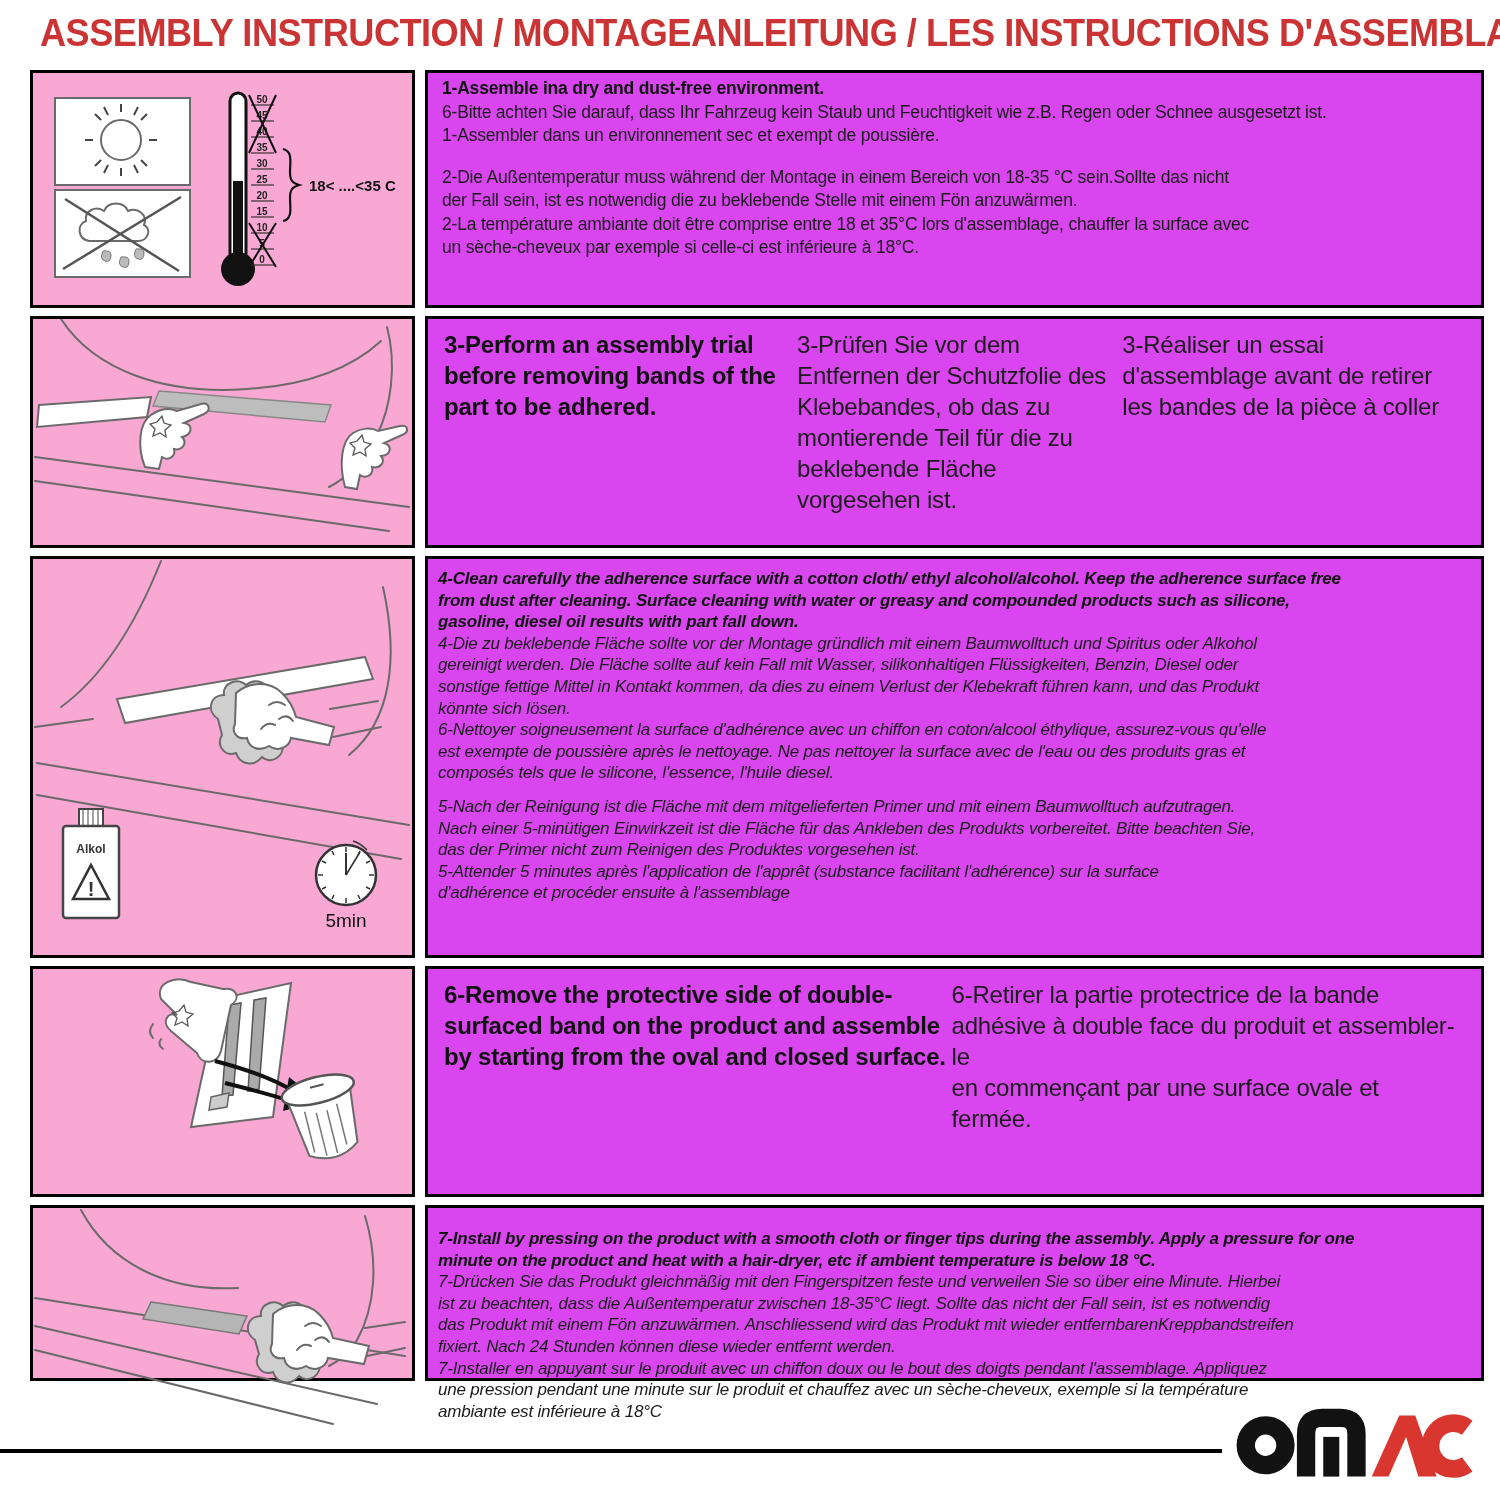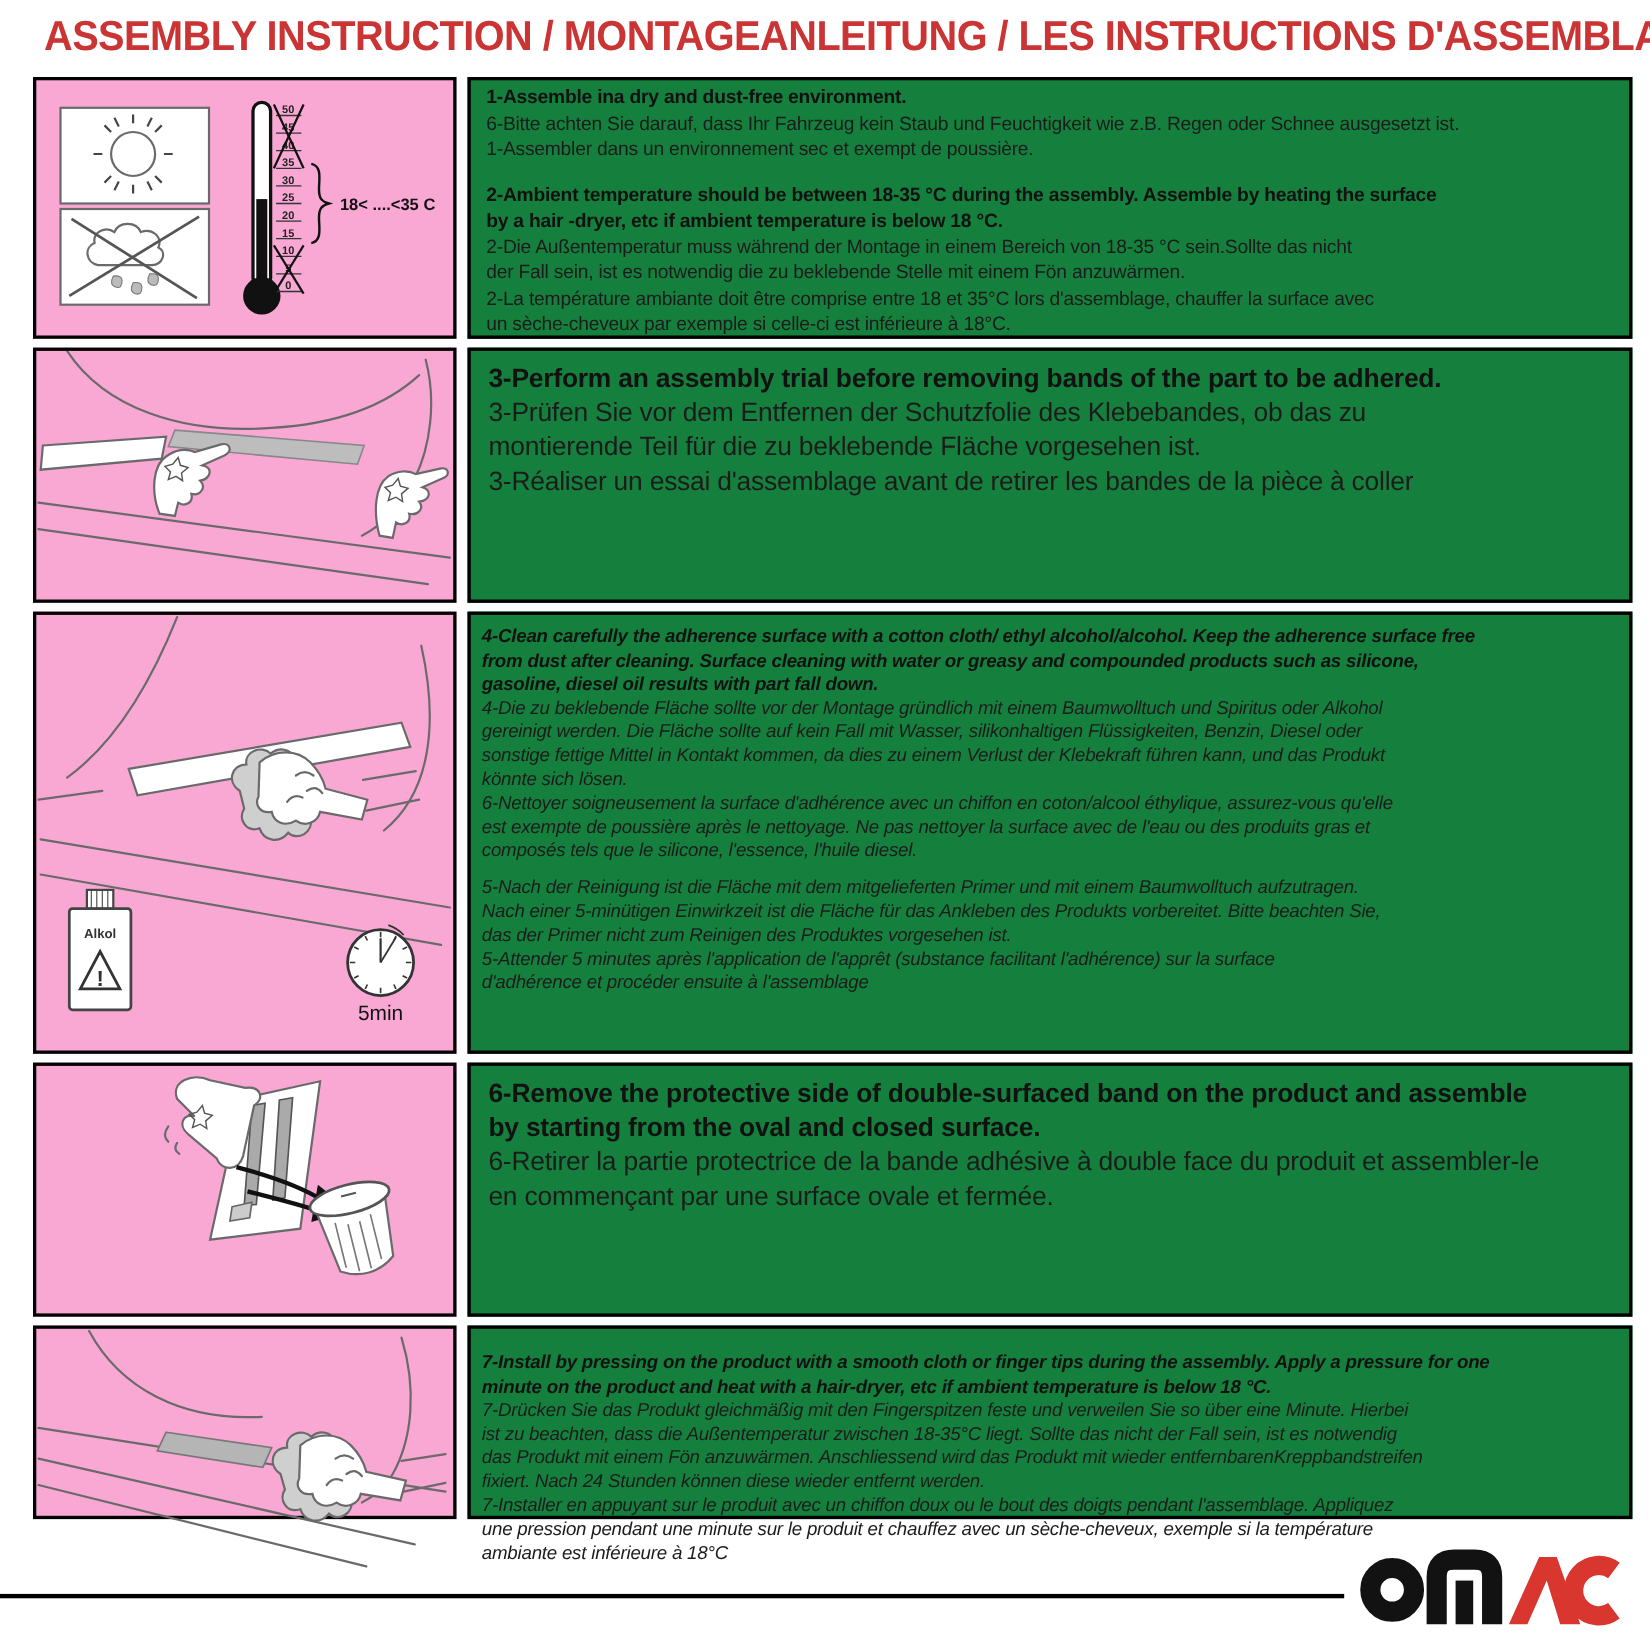--- a/index.html
+++ b/index.html
@@ -5,27 +5,27 @@
   html,body{margin:0;padding:0;background:#fff;}
   .page{position:relative;width:1500px;height:1500px;background:#fff;overflow:hidden;
         font-family:"Liberation Sans", sans-serif;color:#1b1b1b;}
   .title{position:absolute;left:40px;top:12px;font-size:38px;font-weight:700;
          color:#cb3434;white-space:nowrap;letter-spacing:-0.5px;
          transform:scaleX(0.95);transform-origin:left center;}
   .rows{position:absolute;left:30px;top:70px;width:1454px;}
   .row{display:flex;gap:10px;margin-bottom:8px;}
   .fig{flex:0 0 385px;width:385px;border:3px solid #000;background:#f9a8d4;box-sizing:border-box;}
   .fig svg{display:block;}
-  .txt{flex:1;border:3px solid #000;background:#15803d;box-sizing:border-box;}
+  .txt{flex:1;border:3px solid #000;background:#d946ef;box-sizing:border-box;}
   .txt p{margin:0;white-space:pre-line;}
   .b{font-weight:700;color:#111;}
   .t-md{font-size:17.5px;line-height:23.5px;letter-spacing:-0.2px;padding:4px 14px;}
   .t-xs{font-size:17px;line-height:21.6px;letter-spacing:-0.2px;padding:9px 10px;font-style:italic;}
   .t-lg{font-size:24px;line-height:31px;letter-spacing:-0.2px;padding:10px 16px;
-        display:flex;flex-direction:column;}
+        display:flex;flex-direction:row;justify-content:center;}
   .gap-md{height:18px;}
   .gap-xs{height:12px;}
   .r5pad{padding-top:20px;}
   .h238{height:238px;} .h232{height:232px;} .h402{height:402px;} .h231{height:231px;} .h227{height:176px;}
   .brand-line{position:absolute;left:0;top:1449px;width:1222px;height:4px;background:#000;}
   .logo{position:absolute;right:16px;top:1404px;width:252px;height:78px;}
   .sk{stroke:#6a6a6a;stroke-width:2;fill:none;stroke-linecap:round;}
   .skf{stroke:#6a6a6a;stroke-width:2;fill:#fff;}
   .ink{stroke:#111;fill:none;}
   .num{font-size:10px;fill:#222;font-weight:700;}
@@ -113,22 +113,20 @@
             <path d="M250,76 C260,78 257,90 257,99 C257,107 259,110 266,112 C259,114 257,117 257,125 C257,134 260,146 250,148" class="ink" stroke-width="2.2"></path>
             <text x="276" y="118" font-size="15" font-weight="600" fill="#111">18&lt; ....&lt;35 C</text>
           </g>
         </svg>
       </div>
       <div class="txt t-md">
         <p class="b">1-Assemble ina dry and dust-free environment.</p>
         <p>6-Bitte achten Sie darauf, dass Ihr Fahrzeug kein Staub und Feuchtigkeit wie z.B. Regen oder Schnee ausgesetzt ist.</p>
         <p>1-Assembler dans un environnement sec et exempt de poussière.</p>
         <div class="gap-md"></div>
-        <p class="b">2-Ambient temperature should be between 18-35 °C  during the assembly. Assemble by heating the surface
-by a hair -dryer, etc if ambient temperature is below 18 °C.</p>
         <p>2-Die Außentemperatur muss während der Montage in einem Bereich von 18-35 °C  sein.Sollte das nicht
 der Fall sein, ist es notwendig die zu beklebende Stelle mit einem Fön anzuwärmen.</p>
         <p>2-La température ambiante doit être comprise entre 18 et 35°C lors d'assemblage, chauffer la surface avec
 un sèche-cheveux par exemple si celle-ci est inférieure à 18°C.</p>
       </div>
     </div>
 
     <div class="row h232">
       <div class="fig">
         <svg width="379" height="226" viewBox="0 0 379 226">

